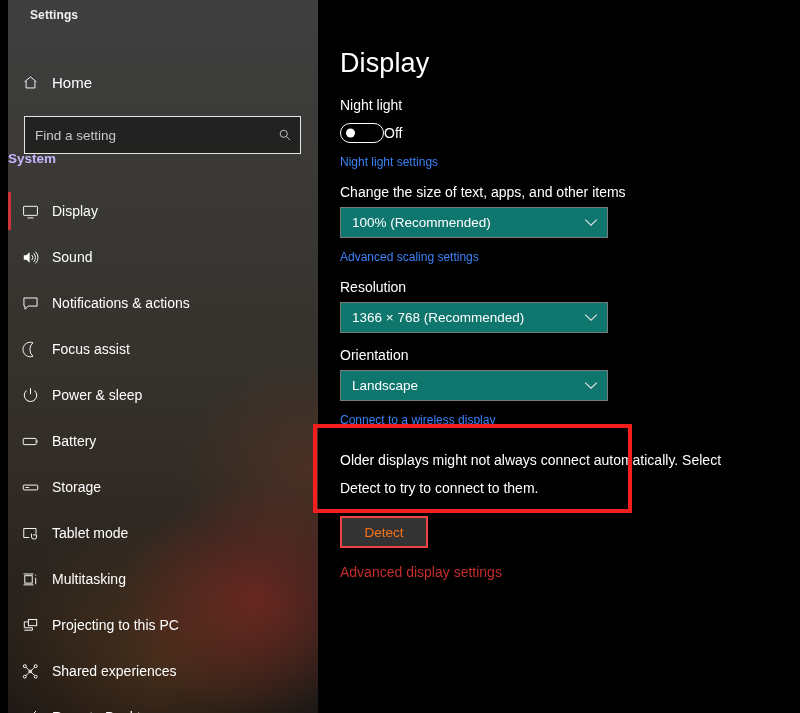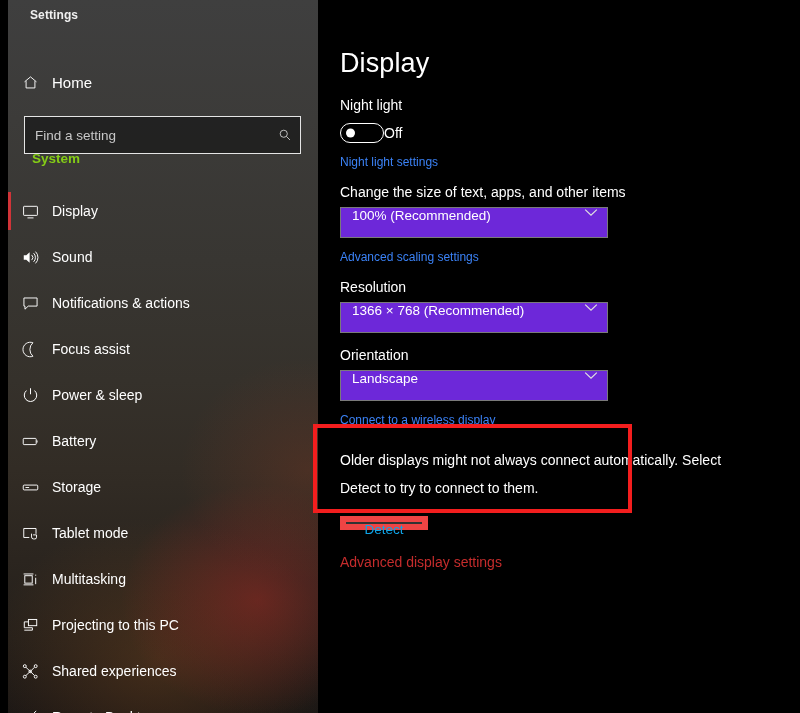--- a/index.html
+++ b/index.html
@@ -113,25 +113,25 @@
     align-items: center;
     justify-content: center;
     background: transparent;
     border: none;
     cursor: pointer;
     color: #d6d6d6;
   }
 
   .section-head {
     position: absolute;
-    left: 24px;
+    left: 0;
     top: 151px;
     font-size: 13.5px;
     font-weight: bold;
-    color: #84cc16;
+    color: #c4b5fd;
   }
 
   .nav {
     position: absolute;
     left: 0;
     top: 188px;
     width: 310px;
   }
   .nav-item {
     position: relative;
@@ -244,23 +244,23 @@
     color: #ffffff;
     margin-top: 14px;
   }
 
   .combo {
     margin-top: 7px;
     width: 268px;
     height: 31px;
     box-sizing: border-box;
     border: 1px solid #7a7a7a;
-    background: #6d28d9;
-    display: flex;
-    align-items: flex-start;
+    background: #0f766e;
+    display: flex;
+    align-items: center;
     justify-content: space-between;
     padding: 0 9px 0 11px;
     cursor: pointer;
   }
   .combo .val {
     font-size: 13.5px;
     color: #ffffff;
     white-space: nowrap;
   }
   .combo .chev { color: #e0e0e0; display: flex; align-items: center; }
@@ -269,24 +269,24 @@
     font-size: 14px;
     color: #ffffff;
     line-height: 28px;
     margin-top: 18px;
     width: 400px;
   }
 
   .btn {
     margin-top: 14px;
     min-width: 88px;
-    height: 14px;
+    height: 32px;
     background: #333333;
-    border: 6px solid #ef4444;
-    color: #0ea5e9;
+    border: 2px solid #ef4444;
+    color: #f97316;
     font-size: 13.5px;
     font-family: "Liberation Sans", sans-serif;
     cursor: pointer;
     padding: 0 14px;
   }
 
   .link-bottom {
     display: inline-block;
     font-size: 14px;
     color: #c52c2c;

